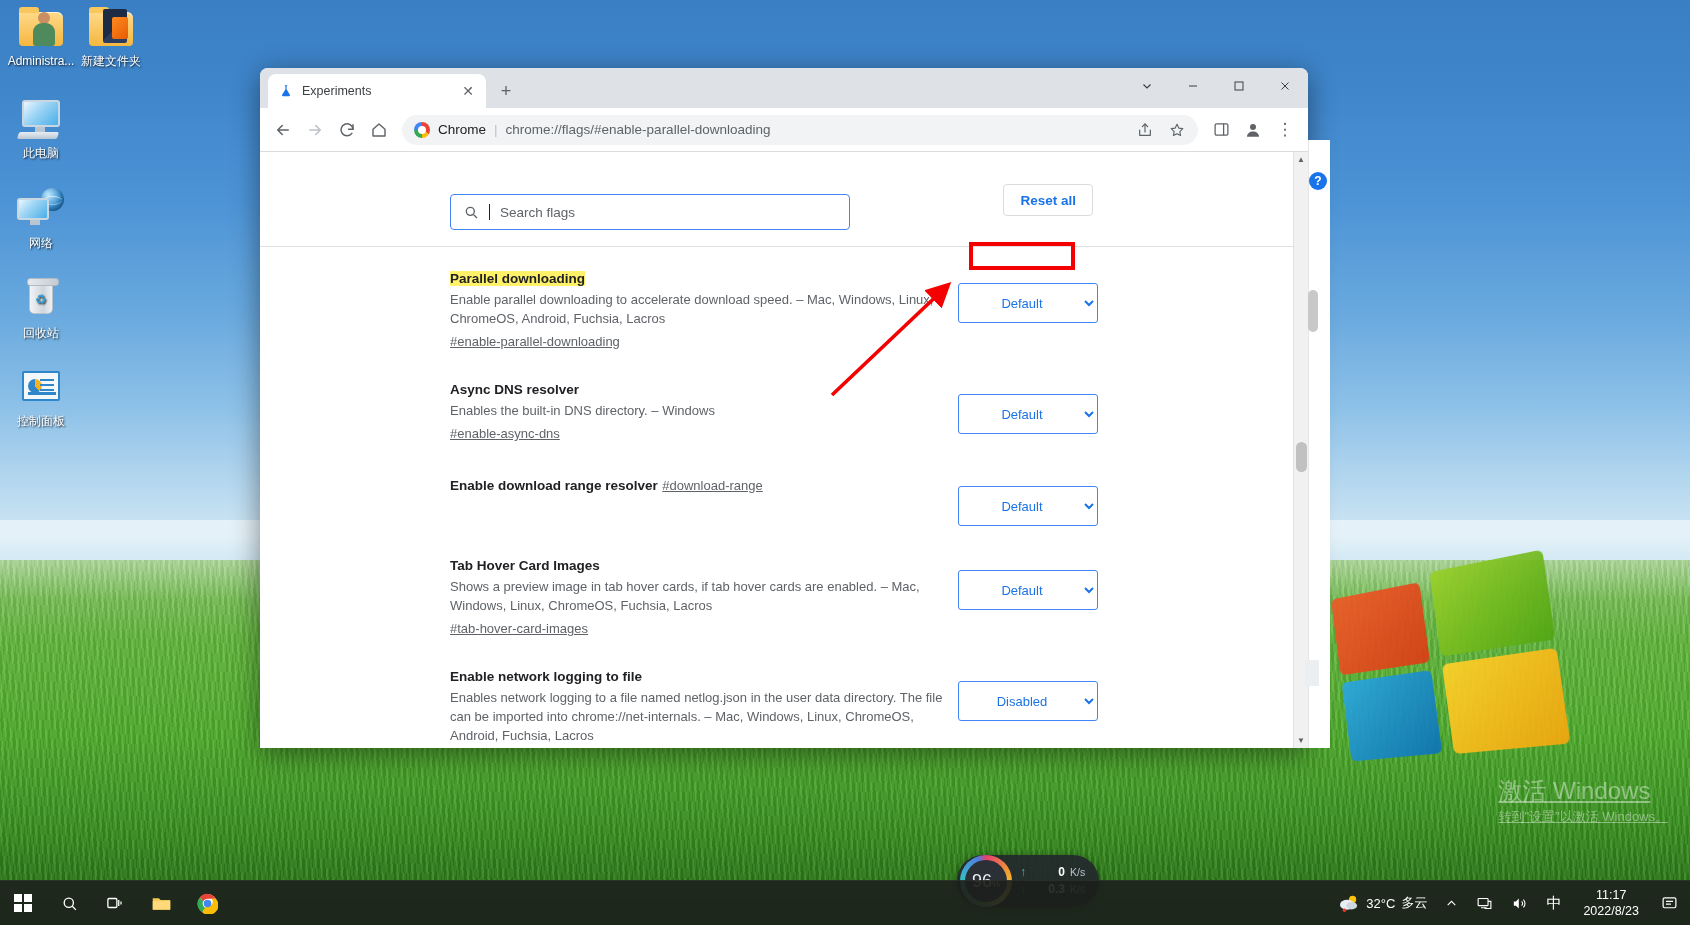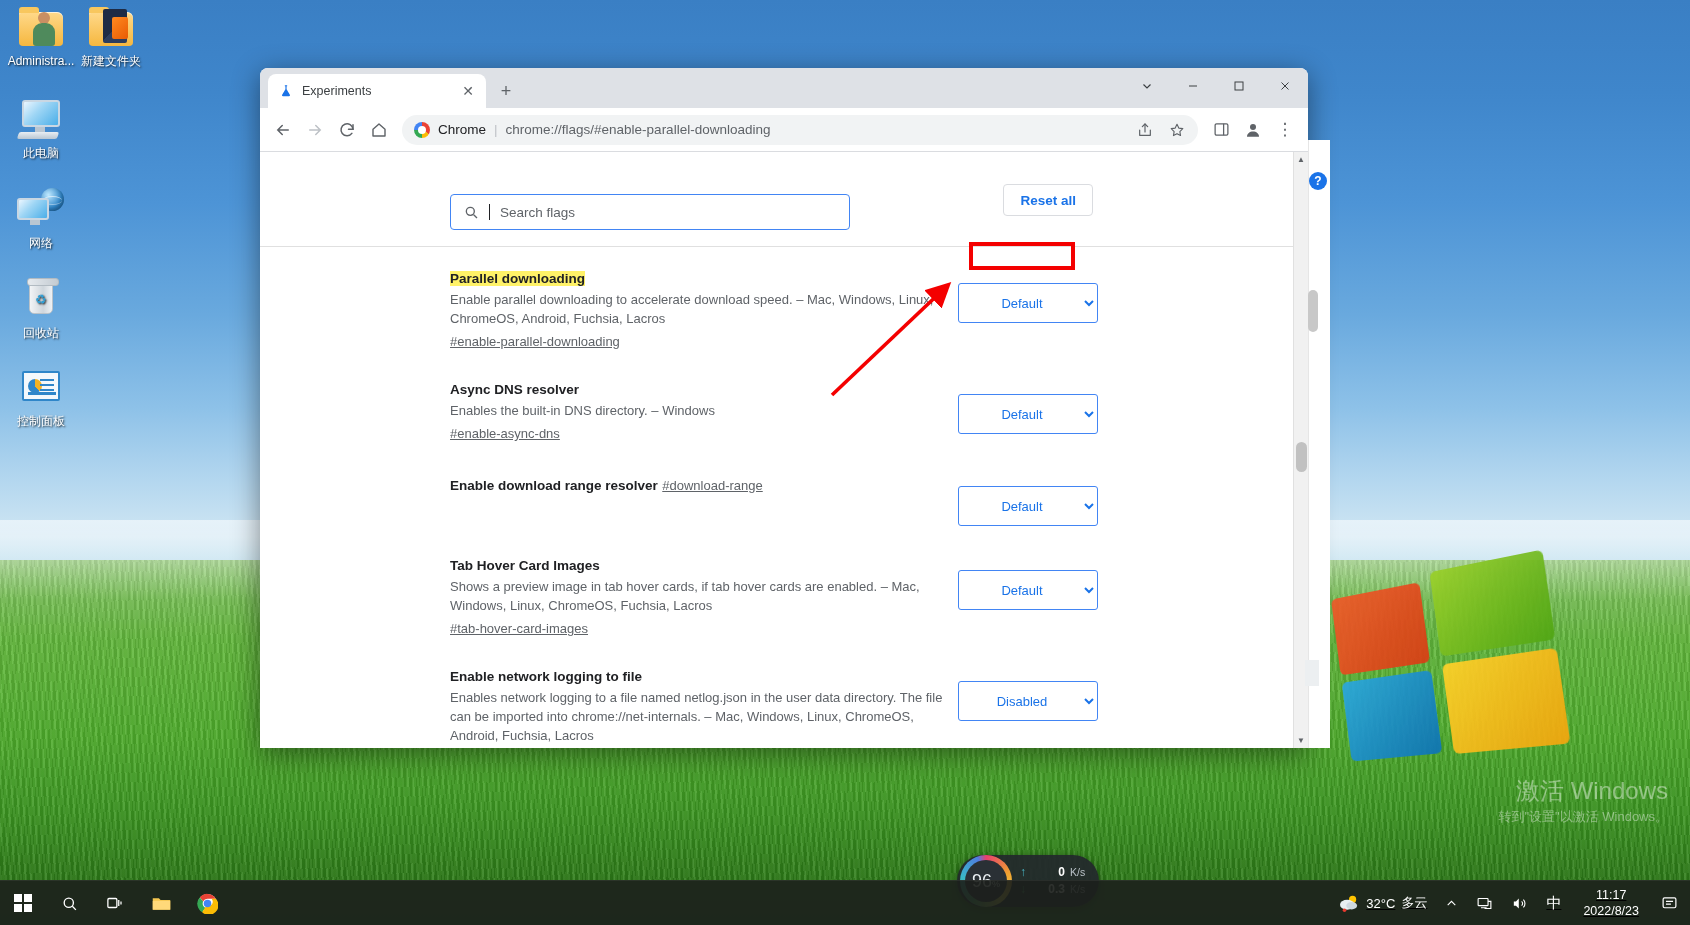--- a/index.html
+++ b/index.html
@@ -144,32 +144,31 @@
     position: absolute; right: 4px; top: 6px; width: 14px; height: 14px;
     background: repeating-linear-gradient(to bottom,#2f86c9 0 2px, transparent 2px 5px);
   }
   .cpanel .slider {
     position: absolute; left: 4px; bottom: 4px; width: 28px; height: 3px; background:#2f86c9;
   }
 
   
   #watermark {
     position: absolute; right: 22px; bottom: 95px;
-    color: rgba(255,255,255,.42); text-align: right;
-    font-size: 24px; line-height: 26px; text-shadow: none;
+    color: rgba(255,255,255,.42); text-align: left;
+    font-size: 24px; line-height: 26px; text-shadow: none; text-decoration: underline;
   }
   #watermark .sub { font-size: 13px; }
 
   
   #taskbar {
     position: absolute; left: 0; bottom: 0; width: 1690px; height: 45px;
     background: rgba(28,32,28,.92);
     display: flex; align-items: center;
     border-top: 1px solid rgba(255,255,255,.06);
-    text-decoration: underline;
   }
   .tb-btn {
     width: 46px; height: 45px; display: flex; align-items: center; justify-content: center;
     cursor: pointer;
   }
   .winlogo-small { width: 18px; height: 18px; display:grid; grid-template-columns: 8px 8px; grid-template-rows: 8px 8px; gap: 2px; }
   .winlogo-small i { background: #fff; display:block; }
   #tray {
     margin-left: auto; display: flex; align-items: center; height: 45px;
     color: #fff; font-size: 13px; gap: 10px; padding-right: 8px;

